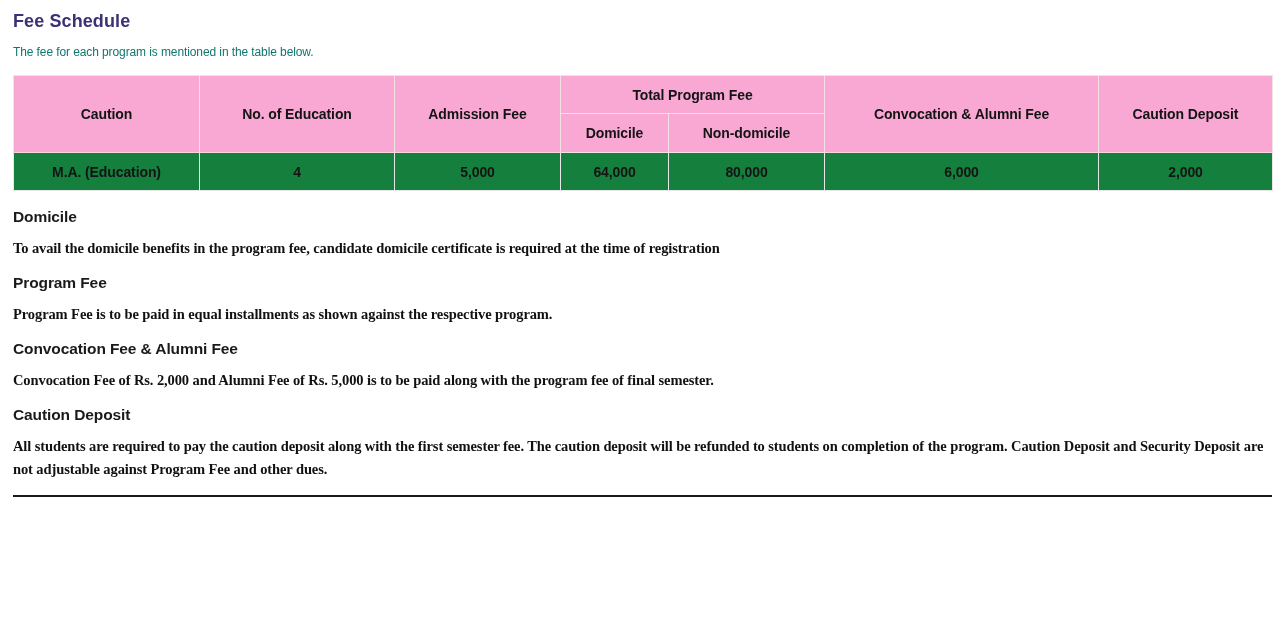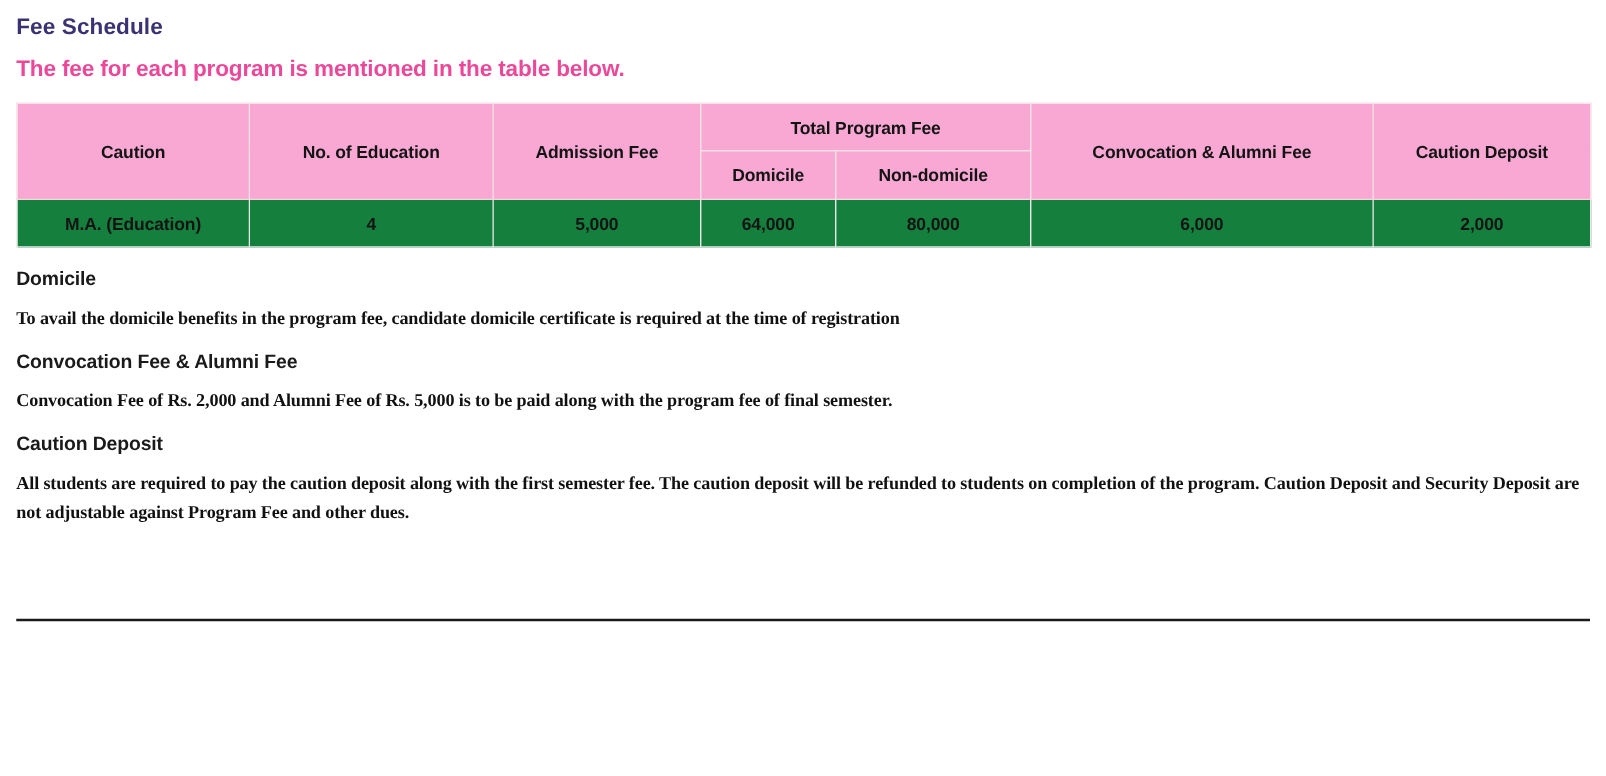--- a/index.html
+++ b/index.html
@@ -23,23 +23,23 @@
   }
   .page-title {
     font-size: 18px;
     font-weight: bold;
     color: #3b3274;
     margin: 0;
     padding-top: 11px;
     letter-spacing: 0.1px;
   }
   .intro {
-    font-size: 18px;
-    font-weight: bold;
-    color: #ec4899;
+    font-size: 12px;
+    font-weight: normal;
+    color: #0f766e;
     margin: 0;
     padding-top: 13px;
     letter-spacing: -0.1px;
   }
 
   
   .fee-table-wrap {
     margin-top: 16px;
   }
   table.fee-table {
@@ -185,20 +185,22 @@
       </tbody>
     </table>
   </div>
 
   <div class="section first">
     <h2>Domicile</h2>
     <p>To avail the domicile benefits in the program fee, candidate domicile certificate is required at the time of registration</p>
   </div>
 
   <div class="section">
+    <h2>Program Fee</h2>
+    <p>Program Fee is to be paid in equal installments as shown against the respective program.</p>
   </div>
 
   <div class="section">
     <h2>Convocation Fee &amp; Alumni Fee</h2>
     <p>Convocation Fee of Rs. 2,000 and Alumni Fee of Rs. 5,000 is to be paid along with the program fee of final semester.</p>
   </div>
 
   <div class="section">
     <h2>Caution Deposit</h2>
     <p>All students are required to pay the caution deposit along with the first semester fee. The caution deposit will be refunded to students on completion of the program. Caution Deposit and Security Deposit are not adjustable against Program Fee and other dues.</p>

